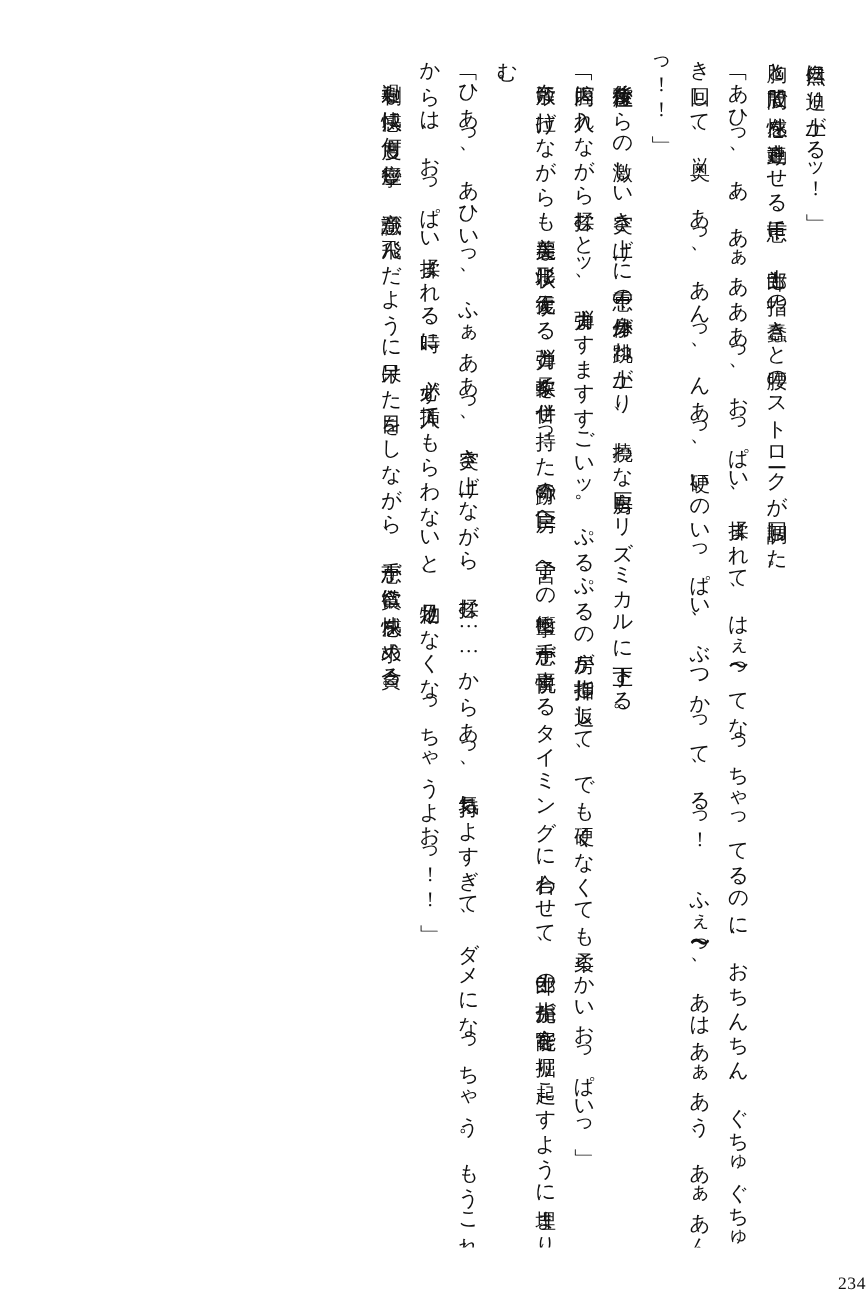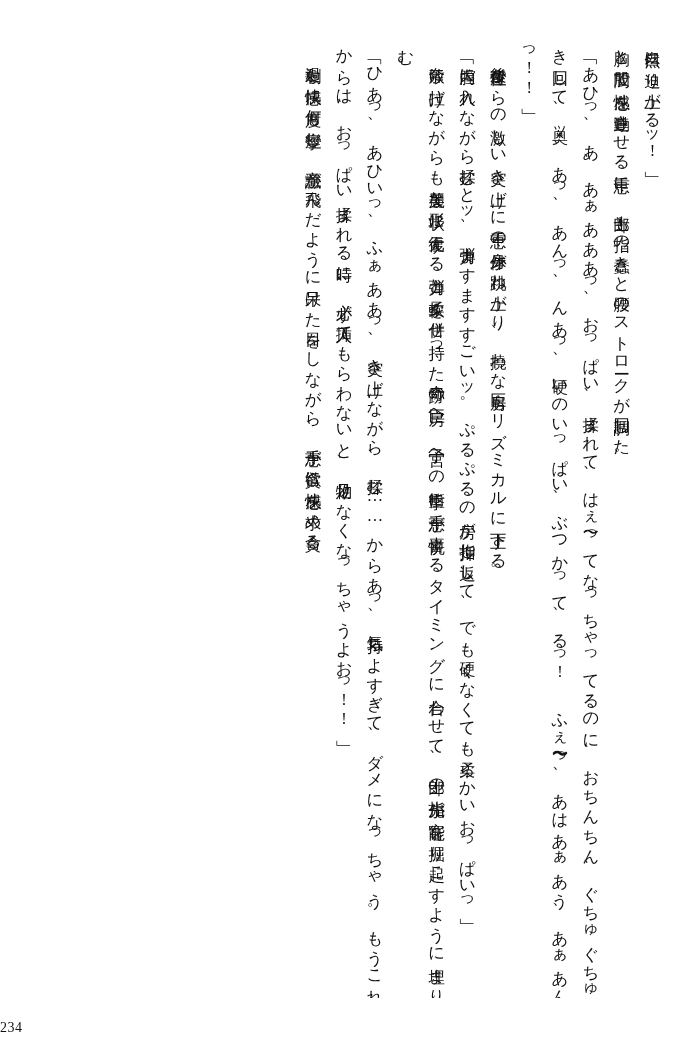--- a/index.html
+++ b/index.html
@@ -45,21 +45,21 @@
     text-indent: 1em;
   }
   #text-body p.noindent {
     text-indent: 0;
   }
   #page-number {
     position: absolute;
     bottom: 14px;
     left: 0;
     width: 693px;
-    text-align: left;
+    text-align: right;
     font-size: 14px;
     font-family: "Liberation Serif", "DejaVu Serif", serif;
     letter-spacing: 0.04em;
     color: #111111;
   }
 </style>
 </head>
 <body>
 
 <div id="page">

